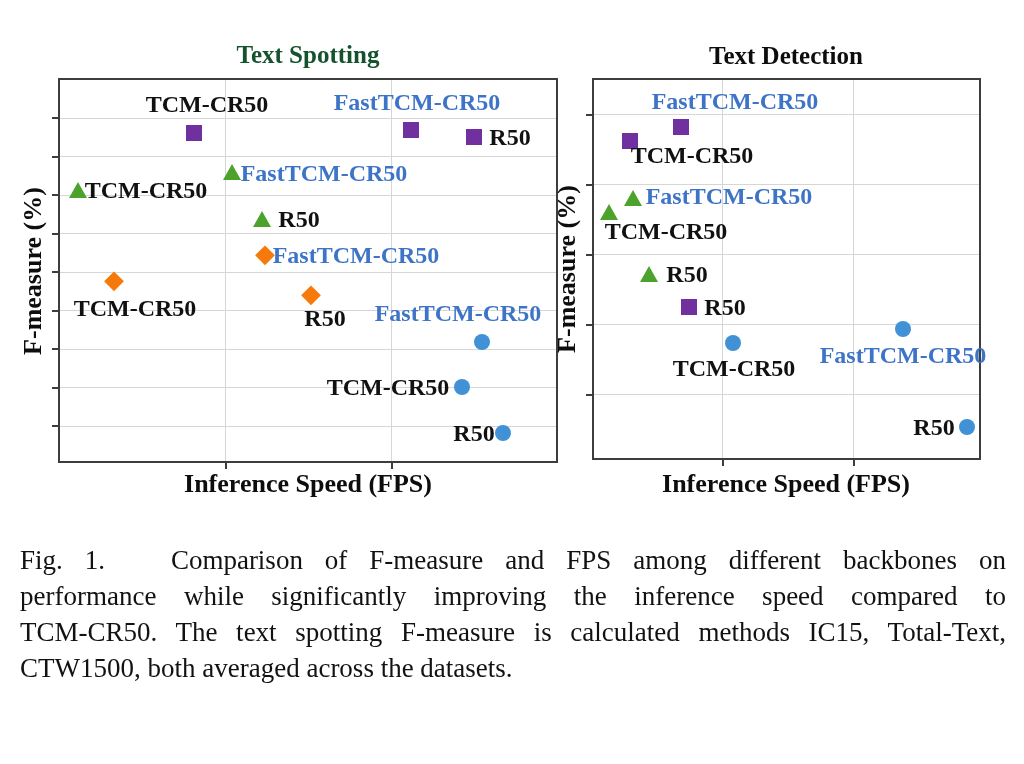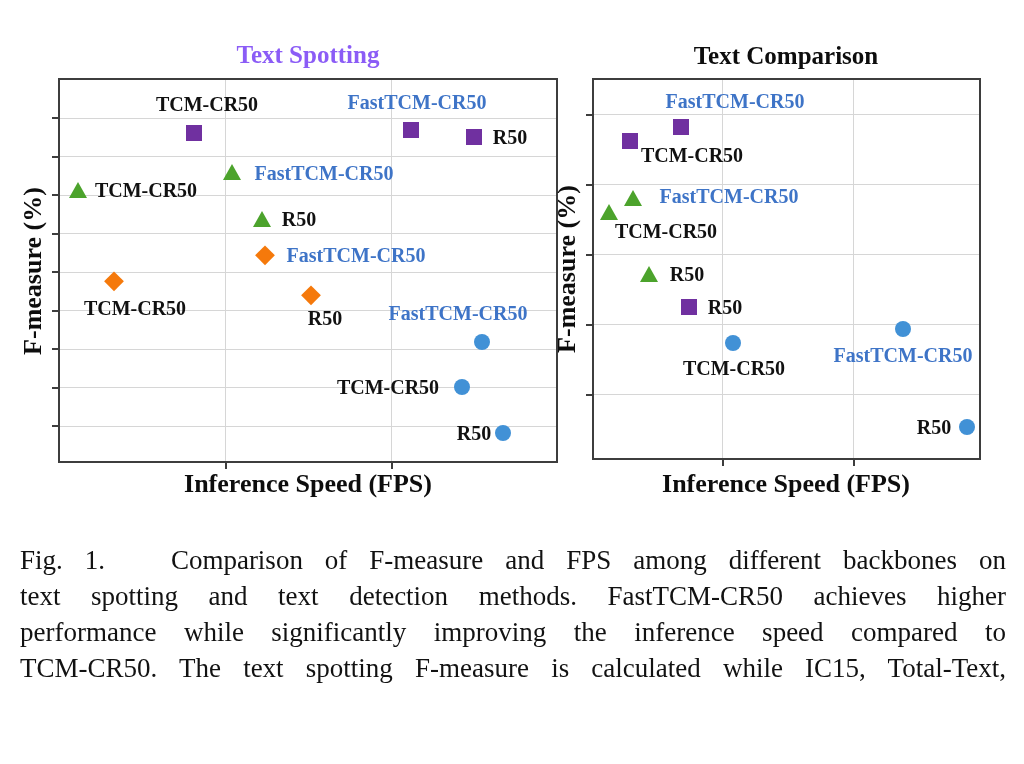--- a/index.html
+++ b/index.html
@@ -7,37 +7,37 @@
         font-family:"Liberation Serif", serif;color:#0d0d0d;}
   .abs{position:absolute;}
   .chart-title{position:absolute;font-size:25px;font-weight:bold;white-space:nowrap;
                transform:translate(-50%,-50%);}
   .axis-label{position:absolute;font-size:26px;font-weight:bold;white-space:nowrap;
               transform:translate(-50%,-50%);}
   .axis-label.rot{transform:translate(-50%,-50%) rotate(-90deg);}
   .plot-box{position:absolute;border:2px solid #3d3d3d;background:#ffffff;box-sizing:border-box;}
   .gl{position:absolute;background:#d6d6d6;}
   .tick{position:absolute;background:#3d3d3d;}
-  .pt-label{position:absolute;font-weight:bold;font-size:20px;white-space:nowrap;
+  .pt-label{position:absolute;font-weight:bold;font-size:24px;white-space:nowrap;
             transform:translate(-50%,-50%);}
   .legend{position:absolute;display:grid;align-items:center;}
   .legend-item{display:flex;align-items:center;gap:8px;font-weight:bold;font-size:16px;
                white-space:nowrap;height:23px;}
   .legend-mk{display:flex;align-items:center;justify-content:center;width:18px;height:18px;flex:0 0 18px;}
   .caption{position:absolute;left:20px;top:542px;width:986px;font-size:27px;line-height:36px;
            color:#121212;}
   .cap-line{text-align:justify;text-align-last:justify;}
   .cap-line.last{text-align-last:left;}
 </style>
 </head>
 <body>
 
 <div class="page">
   <div id="charts" class="abs" style="left:0;top:0;width:1024px;height:520px;">
-      <div class="chart-title" style="left: 308px; top: 55px; color: #8b5cf6;">Text Spotting</div>
+      <div class="chart-title" style="left: 308px; top: 55px; color: #14532d;">Text Spotting</div>
       <div class="axis-label rot" style="left: 33px; top: 271px; color: rgb(13, 13, 13);">F-measure (%)</div>
       <div class="axis-label" style="left: 308px; top: 484px; color: rgb(13, 13, 13);">Inference Speed (FPS)</div>
       <div class="plot-box" style="left: 58px; top: 78px; width: 500px; height: 385px;">
         <div class="gl" style="left: 0px; right: 0px; height: 1px; top: 37.5px;"></div>
         <div class="tick" style="left: -8px; width: 6px; height: 2px; top: 37px;"></div>
         <div class="gl" style="left: 0px; right: 0px; height: 1px; top: 76px;"></div>
         <div class="tick" style="left: -8px; width: 6px; height: 2px; top: 75.5px;"></div>
         <div class="gl" style="left: 0px; right: 0px; height: 1px; top: 114.5px;"></div>
         <div class="tick" style="left: -8px; width: 6px; height: 2px; top: 114px;"></div>
         <div class="gl" style="left: 0px; right: 0px; height: 1px; top: 153px;"></div>
@@ -74,21 +74,21 @@
       <div style="position: absolute; width: 13.6px; height: 13.6px; background: rgb(245, 121, 11); left: 114px; top: 281px; transform: translate(-50%, -50%) rotate(45deg);"></div>
       <div class="pt-label" style="left: 135px; top: 308px; color: rgb(17, 17, 17);">TCM-CR50</div>
       <div style="position: absolute; width: 13.6px; height: 13.6px; background: rgb(245, 121, 11); left: 311px; top: 295px; transform: translate(-50%, -50%) rotate(45deg);"></div>
       <div class="pt-label" style="left: 325px; top: 318px; color: rgb(17, 17, 17);">R50</div>
       <div style="position: absolute; width: 16px; height: 16px; background: rgb(65, 145, 214); border-radius: 50%; left: 482px; top: 342px; transform: translate(-50%, -50%);"></div>
       <div class="pt-label" style="left: 458px; top: 313px; color: rgb(62, 116, 199);">FastTCM-CR50</div>
       <div style="position: absolute; width: 16px; height: 16px; background: rgb(65, 145, 214); border-radius: 50%; left: 462px; top: 387px; transform: translate(-50%, -50%);"></div>
       <div class="pt-label" style="left: 388px; top: 387px; color: rgb(17, 17, 17);">TCM-CR50</div>
       <div style="position: absolute; width: 16px; height: 16px; background: rgb(65, 145, 214); border-radius: 50%; left: 503px; top: 433px; transform: translate(-50%, -50%);"></div>
       <div class="pt-label" style="left: 474px; top: 433px; color: rgb(17, 17, 17);">R50</div>
-      <div class="chart-title" style="left: 786px; top: 56px; color: rgb(13, 13, 13);">Text Comparison</div>
+      <div class="chart-title" style="left: 786px; top: 56px; color: rgb(13, 13, 13);">Text Detection</div>
       <div class="axis-label rot" style="left: 567px; top: 269px; color: rgb(13, 13, 13);">F-measure (%)</div>
       <div class="axis-label" style="left: 786px; top: 484px; color: rgb(13, 13, 13);">Inference Speed (FPS)</div>
       <div class="plot-box" style="left: 592px; top: 78px; width: 389px; height: 382px;">
         <div class="gl" style="left: 0px; right: 0px; height: 1px; top: 34px;"></div>
         <div class="tick" style="left: -8px; width: 6px; height: 2px; top: 33.5px;"></div>
         <div class="gl" style="left: 0px; right: 0px; height: 1px; top: 104px;"></div>
         <div class="tick" style="left: -8px; width: 6px; height: 2px; top: 103.5px;"></div>
         <div class="gl" style="left: 0px; right: 0px; height: 1px; top: 174px;"></div>
         <div class="tick" style="left: -8px; width: 6px; height: 2px; top: 173.5px;"></div>
         <div class="gl" style="left: 0px; right: 0px; height: 1px; top: 244px;"></div>
@@ -114,17 +114,17 @@
       <div class="pt-label" style="left: 934px; top: 427px; color: rgb(17, 17, 17);">R50</div>
       <div style="position: absolute; width: 0px; height: 0px; border-left: 9.6px solid transparent; border-right: 9.6px solid transparent; border-bottom: 16.8px solid rgb(76, 163, 44); left: 633px; top: 198px; transform: translate(-50%, -50%);"></div>
       <div class="pt-label" style="left: 729px; top: 196px; color: rgb(62, 116, 199);">FastTCM-CR50</div>
       <div style="position: absolute; width: 0px; height: 0px; border-left: 9.6px solid transparent; border-right: 9.6px solid transparent; border-bottom: 16.8px solid rgb(76, 163, 44); left: 609px; top: 212px; transform: translate(-50%, -50%);"></div>
       <div class="pt-label" style="left: 666px; top: 231px; color: rgb(17, 17, 17);">TCM-CR50</div>
       <div style="position: absolute; width: 0px; height: 0px; border-left: 9.6px solid transparent; border-right: 9.6px solid transparent; border-bottom: 16.8px solid rgb(76, 163, 44); left: 649px; top: 274px; transform: translate(-50%, -50%);"></div>
       <div class="pt-label" style="left: 687px; top: 274px; color: rgb(17, 17, 17);">R50</div>
     </div>
   <div class="caption">
     <div class="cap-line">Fig. 1.&nbsp;&nbsp; Comparison of F-measure and FPS among different backbones on</div>
-    <div class="cap-line">text spotting and text detection methods. FastTCM-CR50 achieves higher</div>
     <div class="cap-line">performance while significantly improving the inference speed compared to</div>
-    <div class="cap-line">TCM-CR50. The text spotting F-measure is calculated while IC15, Total-Text,</div>
+    <div class="cap-line">TCM-CR50. The text spotting F-measure is calculated methods IC15, Total-Text,</div>
+    <div class="cap-line last">CTW1500, both averaged across the datasets.</div>
   </div>
 </div>
 
 </body></html>

